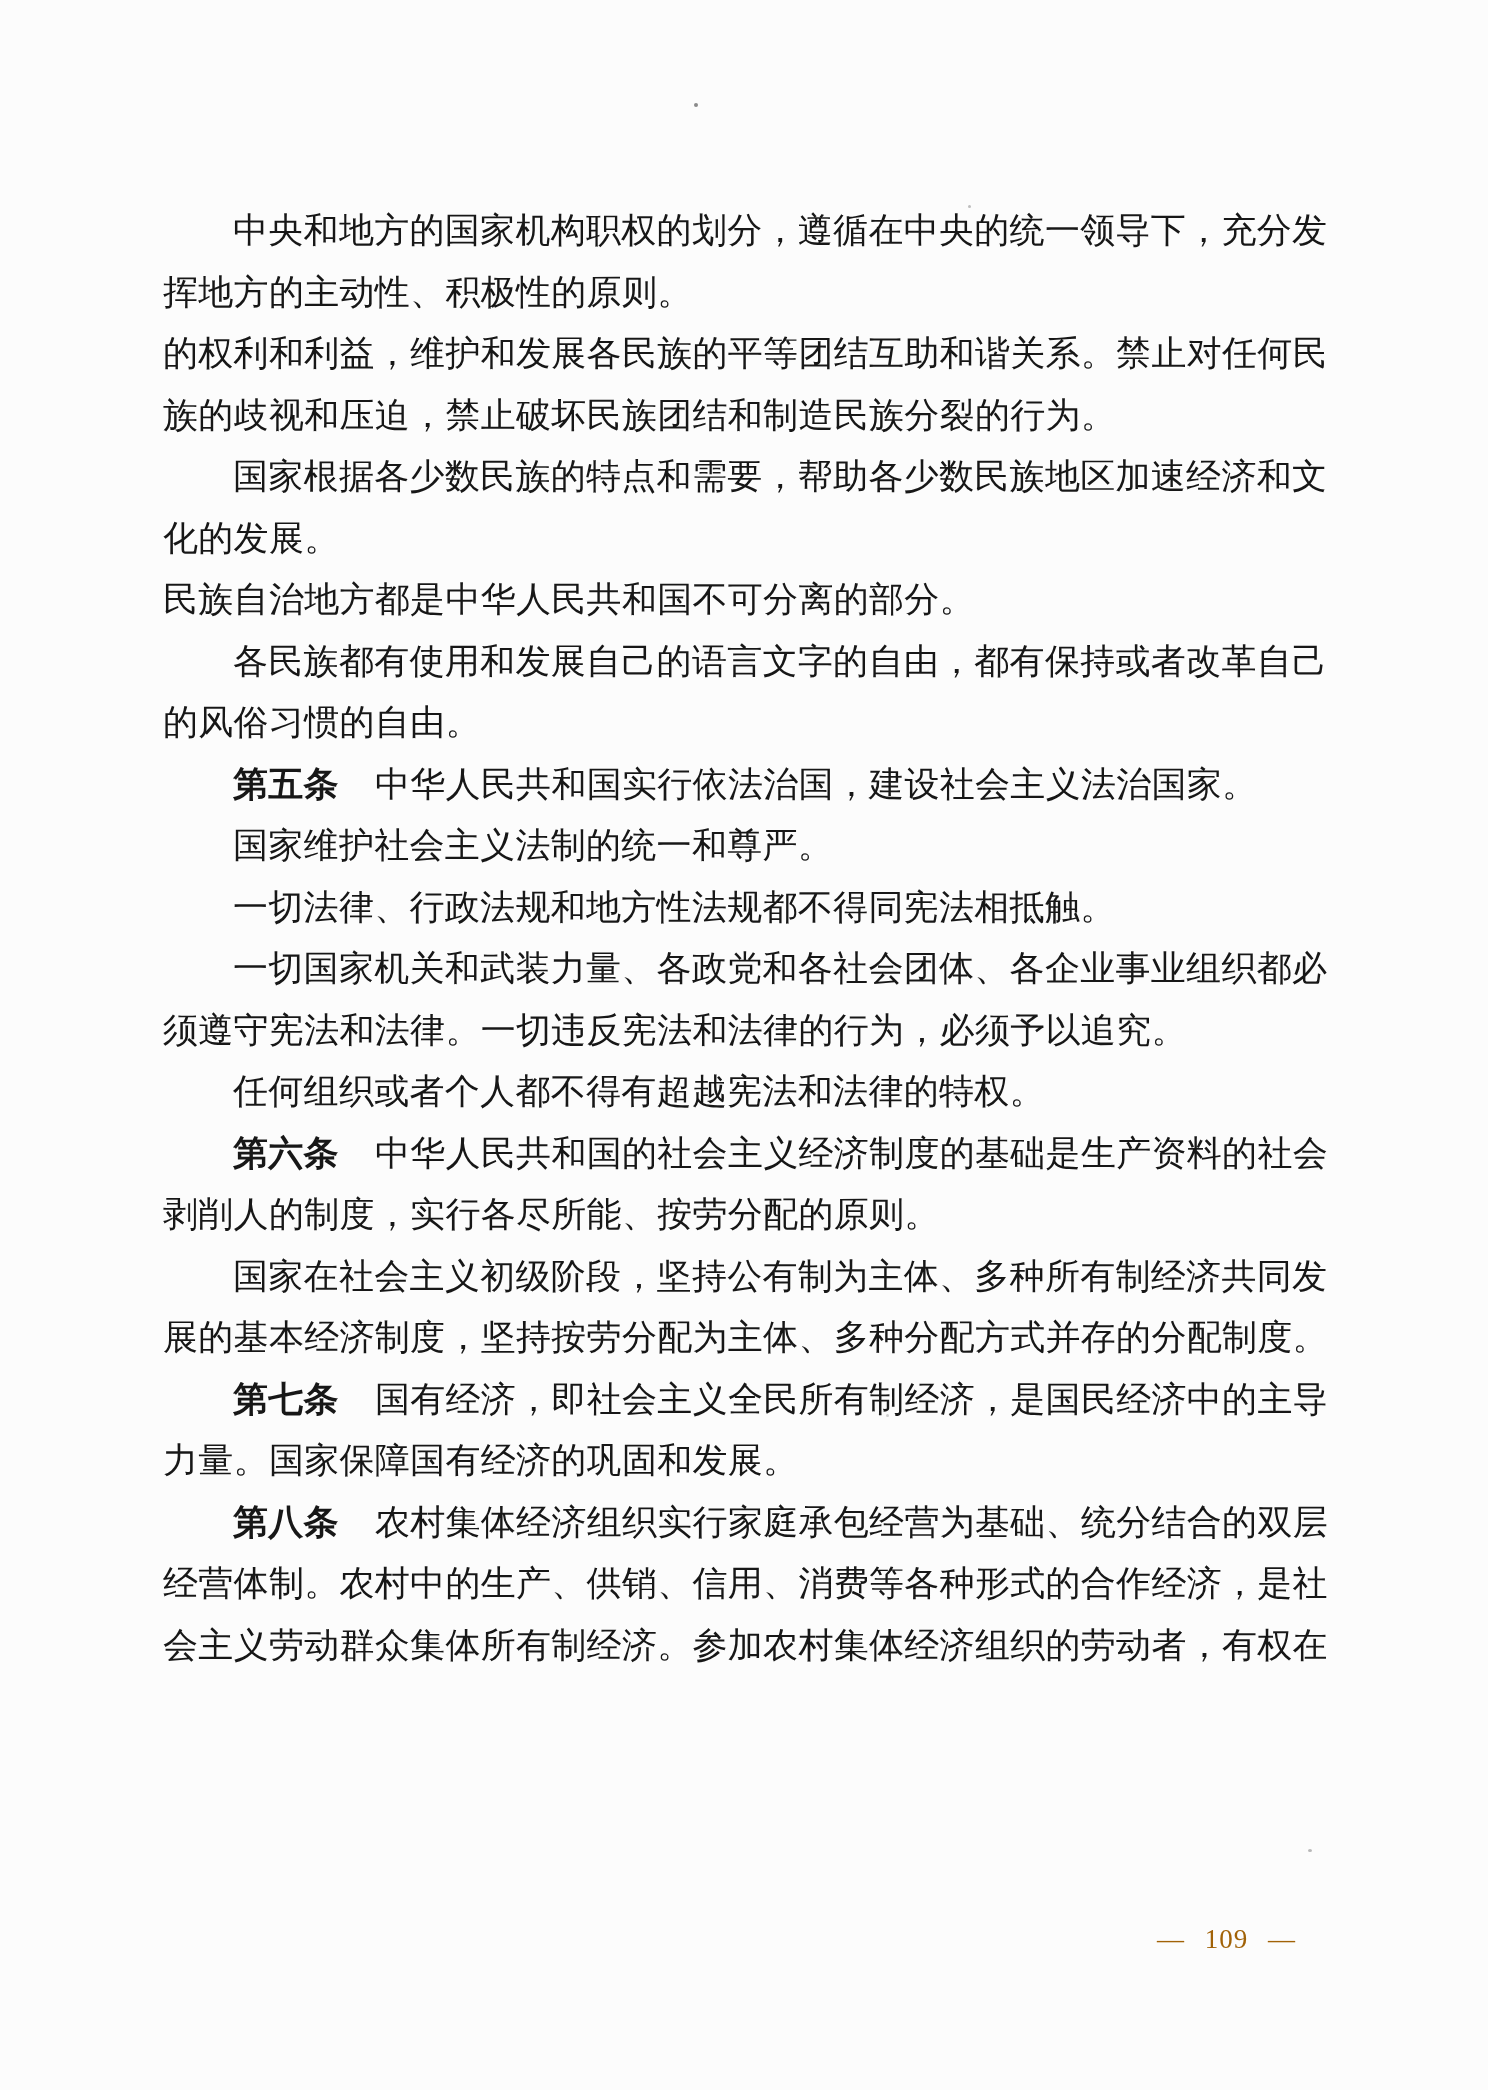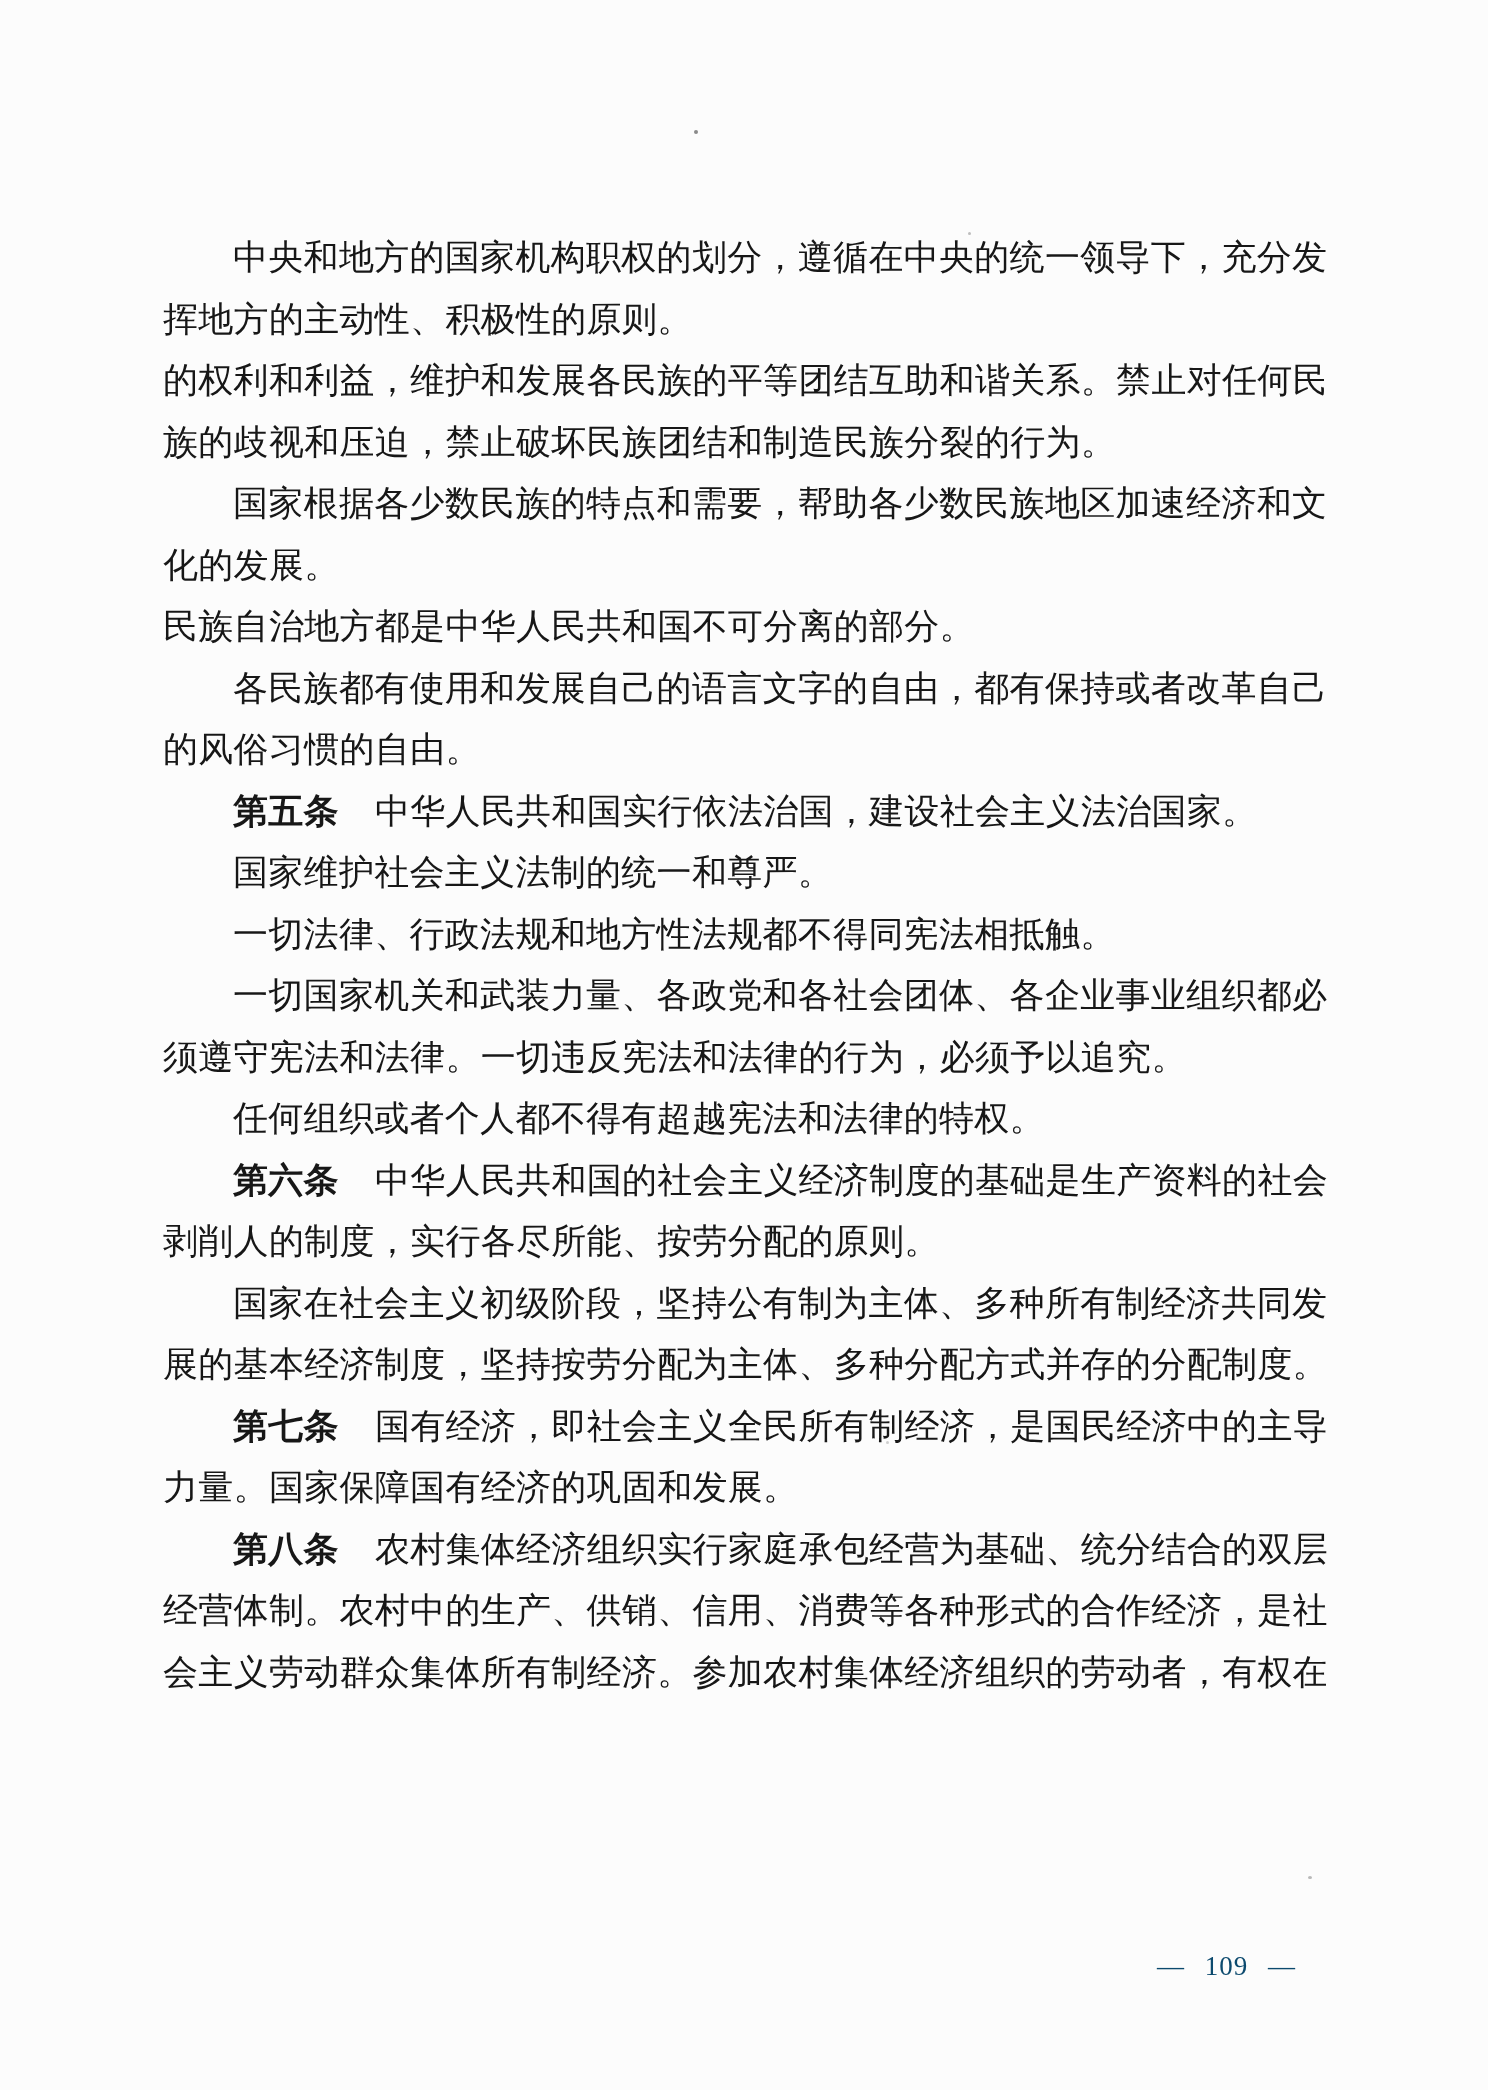--- a/index.html
+++ b/index.html
@@ -10,21 +10,20 @@
     width: 1488px;
     height: 2090px;
     position: relative;
     background: #fcfcfc;
     font-family: "Liberation Serif", "DejaVu Serif", serif;
     overflow: hidden;
   }
   .page {
     position: absolute;
     inset: 0;
-    margin-top: 27px;
   }
   .text-block {
     position: absolute;
     left: 163px;
     top: 200px;
     width: 1158px;
   }
   .line {
     font-size: 35px;
     line-height: 61.5px;
@@ -38,21 +37,21 @@
   }
   .art {
     font-weight: 700;
     margin-right: 36px;
   }
   .footer {
     position: absolute;
     top: 1924px;
     right: 192px;
     font-size: 27px;
-    color: #0c4a6e;
+    color: #a16207;
     word-spacing: 12px;
     letter-spacing: 1px;
   }
   .speck {
     position: absolute;
     background: #8a8a8a;
     border-radius: 50%;
   }
   .speck-1 { left: 694px; top: 103px; width: 4px; height: 4px; }
   .speck-2 { left: 968px; top: 205px; width: 3px; height: 3px; opacity: .55; }

